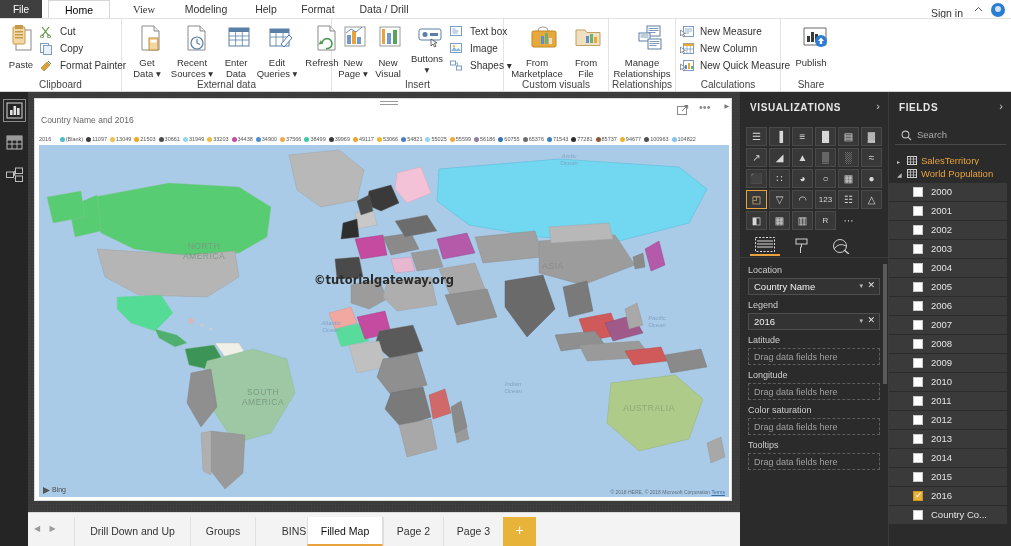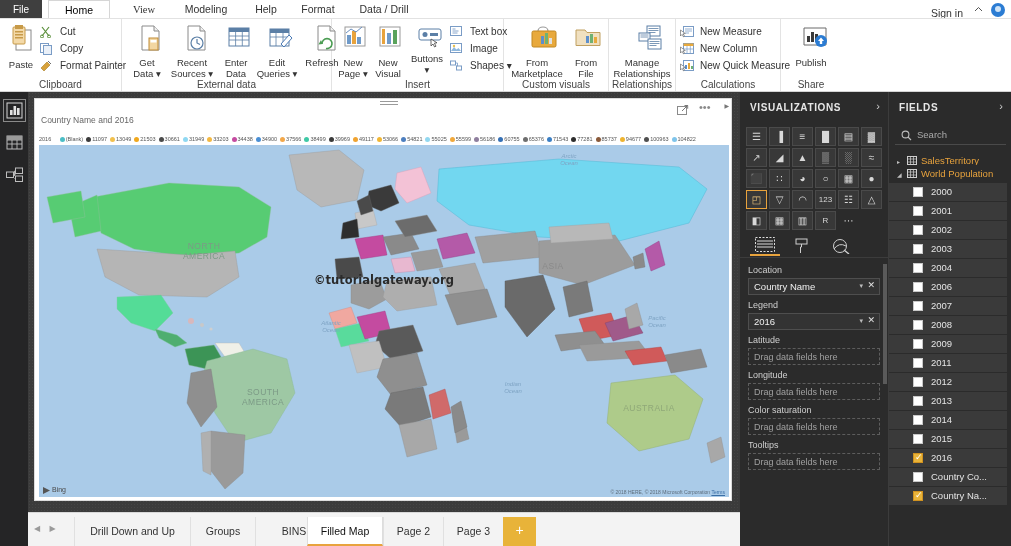--- a/index.html
+++ b/index.html
@@ -977,33 +977,41 @@
         <div class="frow">
           <span class="cb"></span>
           <span class="nm">2003</span>
         </div>
         <div class="frow">
           <span class="cb"></span>
           <span class="nm">2004</span>
         </div>
         <div class="frow">
           <span class="cb"></span>
+          <span class="nm">2005</span>
+        </div>
+        <div class="frow">
+          <span class="cb"></span>
           <span class="nm">2006</span>
         </div>
         <div class="frow">
           <span class="cb"></span>
           <span class="nm">2007</span>
         </div>
         <div class="frow">
           <span class="cb"></span>
           <span class="nm">2008</span>
         </div>
         <div class="frow">
           <span class="cb"></span>
           <span class="nm">2009</span>
+        </div>
+        <div class="frow">
+          <span class="cb"></span>
+          <span class="nm">2010</span>
         </div>
         <div class="frow">
           <span class="cb"></span>
           <span class="nm">2011</span>
         </div>
         <div class="frow">
           <span class="cb"></span>
           <span class="nm">2012</span>
         </div>
         <div class="frow">
@@ -1019,21 +1027,17 @@
           <span class="nm">2015</span>
         </div>
         <div class="frow">
           <span class="cb on"></span>
           <span class="nm">2016</span>
         </div>
         <div class="frow">
           <span class="cb"></span>
           <span class="nm">Country Co...</span>
         </div>
-        <div class="frow">
-          <span class="cb on"></span>
-          <span class="nm">Country Na...</span>
-        </div>
       </div>
     <div class="fscroll-bg"></div>
   </div>
 
 </div>
 
 </body></html>

